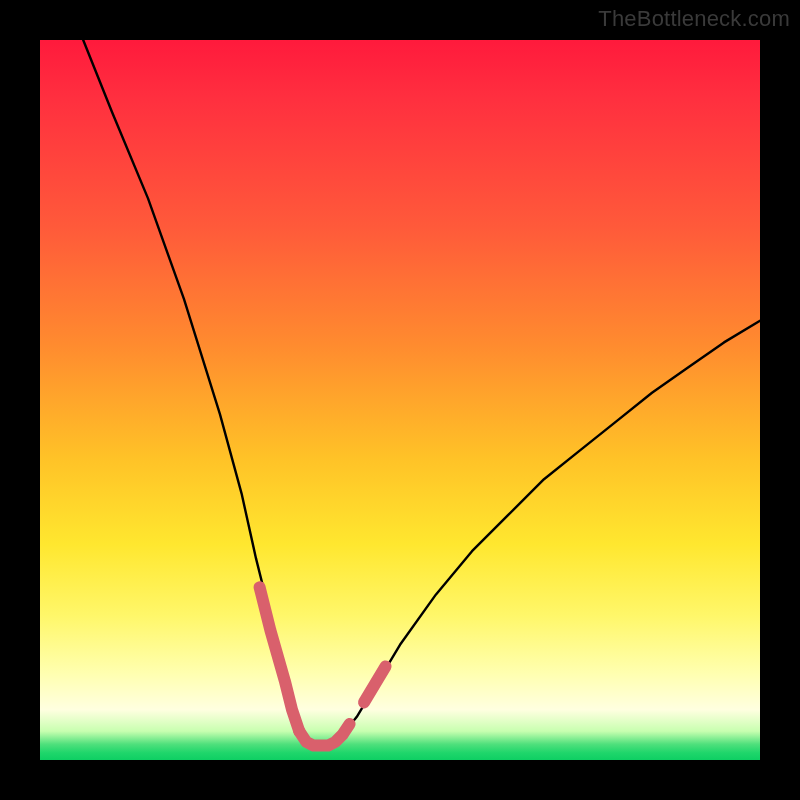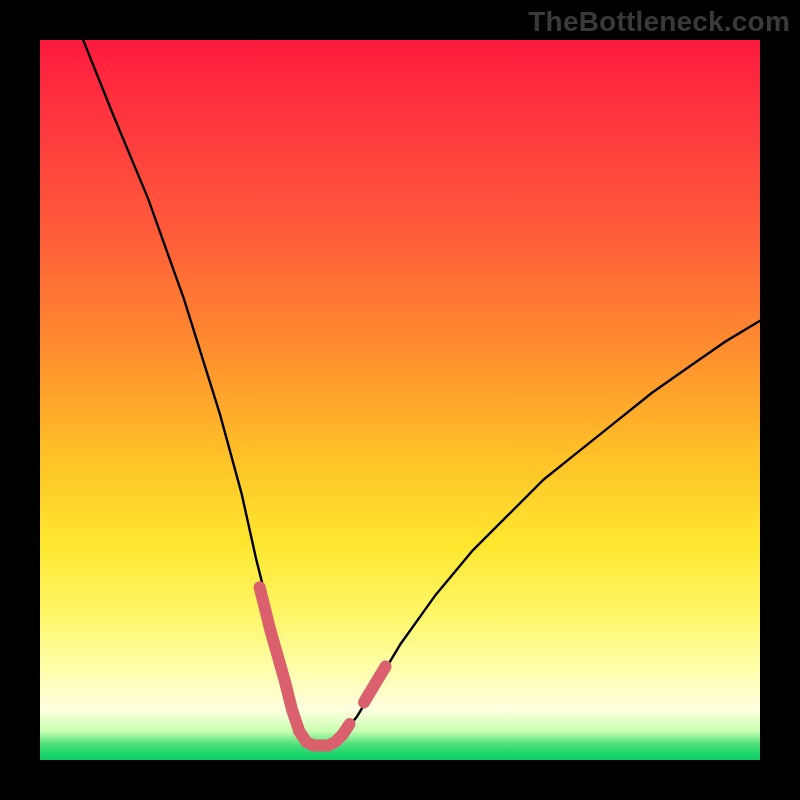--- a/index.html
+++ b/index.html
@@ -41,22 +41,22 @@
       #4fe07c 97.8%,
       #1fd66b 99%,
       #0ecf63 100%
     );
   }
   .watermark {
     position: absolute;
     top: 6px;
     right: 10px;
     color: #3a3a3a;
-    font-size: 28px;
-    font-weight: 700;
+    font-size: 22px;
+    font-weight: 400;
     letter-spacing: 0.2px;
     user-select: none;
   }
   svg.curve {
     position: absolute;
     left: 0;
     top: 0;
     width: 720px;
     height: 720px;
     overflow: visible;

